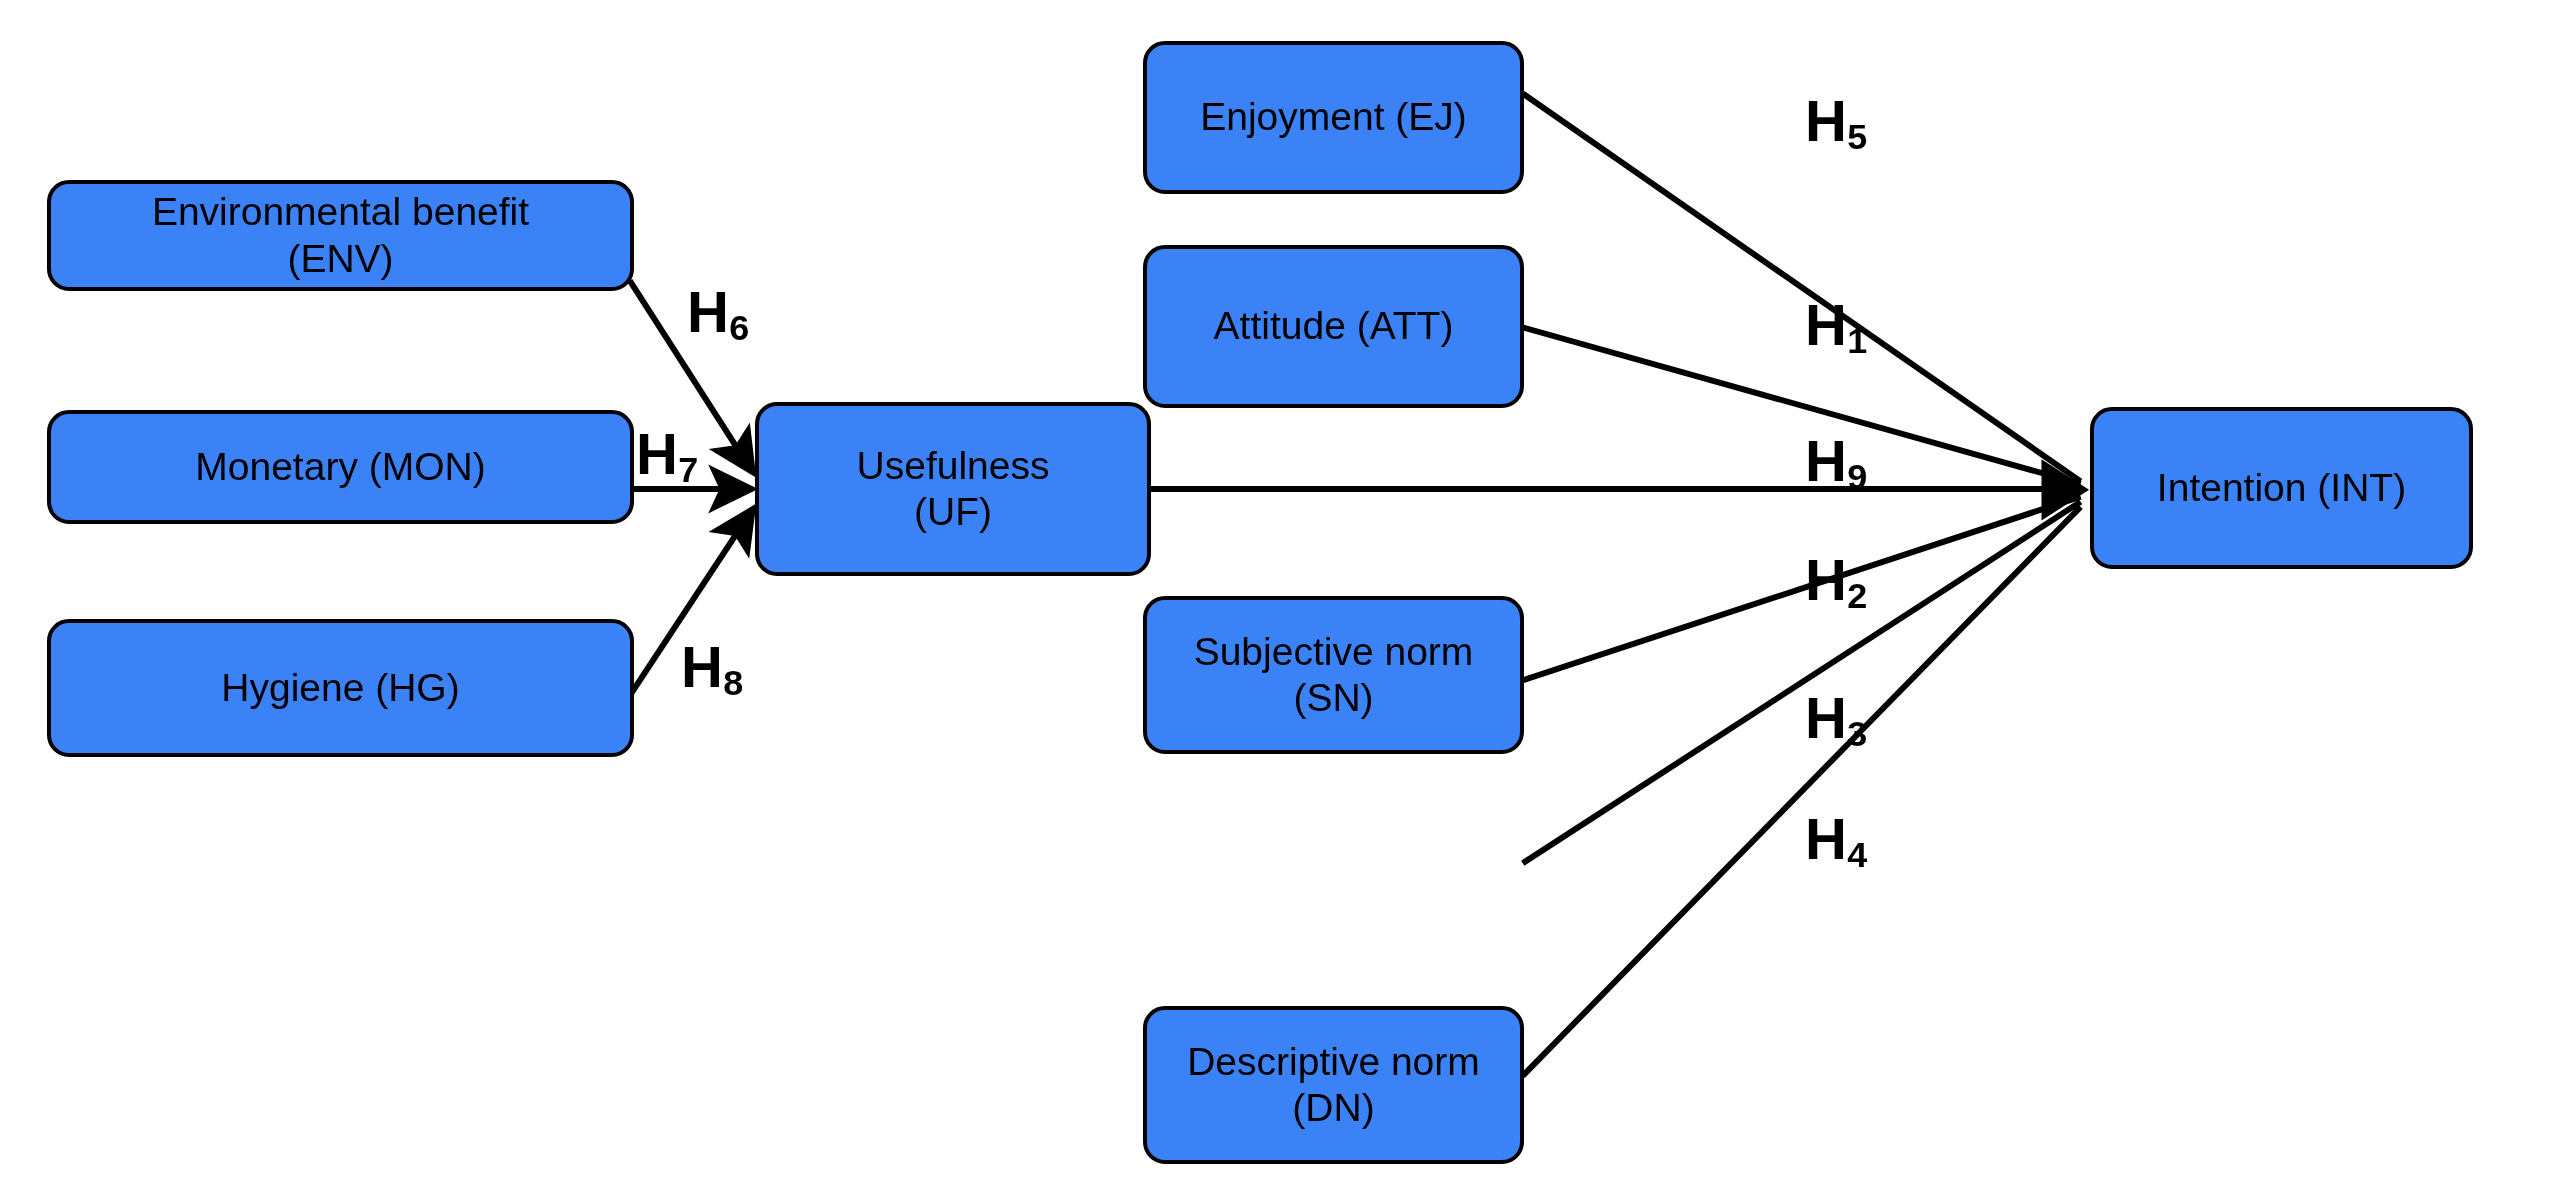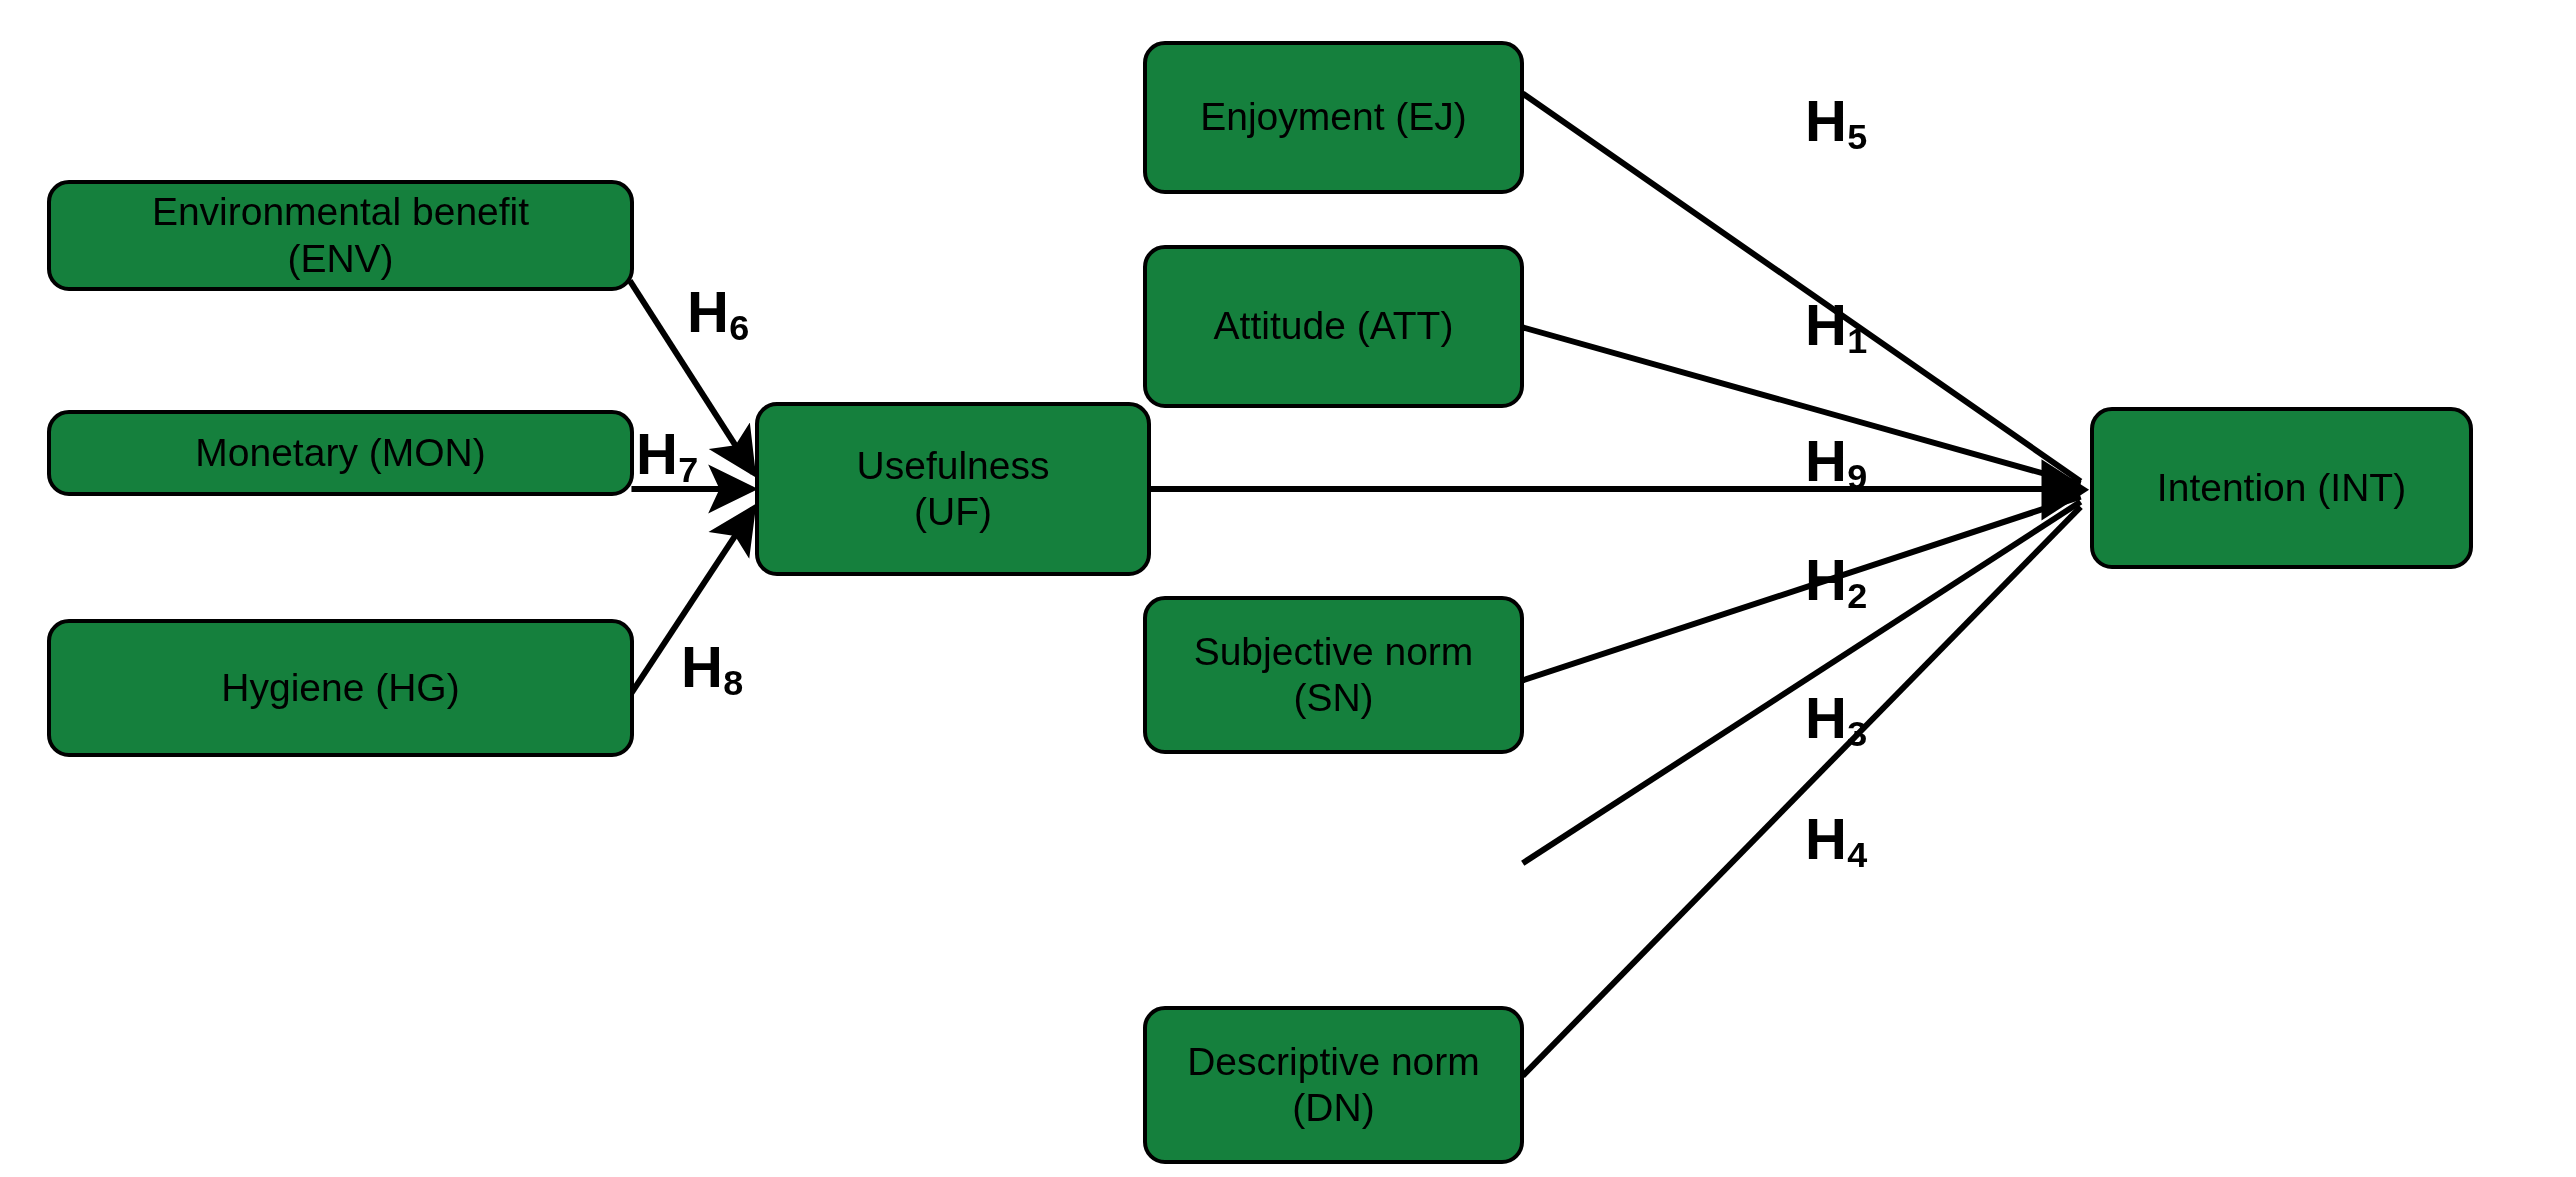--- a/index.html
+++ b/index.html
@@ -23,21 +23,21 @@
     left: 0;
     top: 0;
     width: 2576px;
     height: 1177px;
   }
   .node-box {
     position: absolute;
     box-sizing: border-box;
     border: 4.3px solid #000000;
     border-radius: 22px;
-    background: #15803d;
+    background: #3b82f6;
     display: flex;
     align-items: center;
     justify-content: center;
     text-align: center;
     color: #000000;
     font-family: "Liberation Sans", sans-serif;
     font-size: 39px;
     line-height: 1.18;
     font-weight: 400;
     padding: 3.4px 12px;
@@ -93,21 +93,21 @@
     <line x1="1790" y1="1265" x2="2446" y2="596" stroke="#000000" stroke-width="7"></line>
 
     <path d="M2400,540 L2456,576 L2400,612 Z" fill="#000000"></path>
   </svg>
 
   <div class="node-box" style="left:47px; top:180px; width:587px; height:111px;">
     <span>Environmental benefit
 (ENV)</span>
   </div>
 
-  <div class="node-box" style="left:47px; top:410px; width:587px; height:86px;">
+  <div class="node-box" style="left:47px; top:410px; width:587px; height:114px;">
     <span>Monetary (MON)</span>
   </div>
 
   <div class="node-box" style="left:47px; top:619px; width:587px; height:138px;">
     <span>Hygiene (HG)</span>
   </div>
 
   <div class="node-box" style="left:755px; top:402px; width:396px; height:174px;">
     <span>Usefulness
 (UF)</span>

